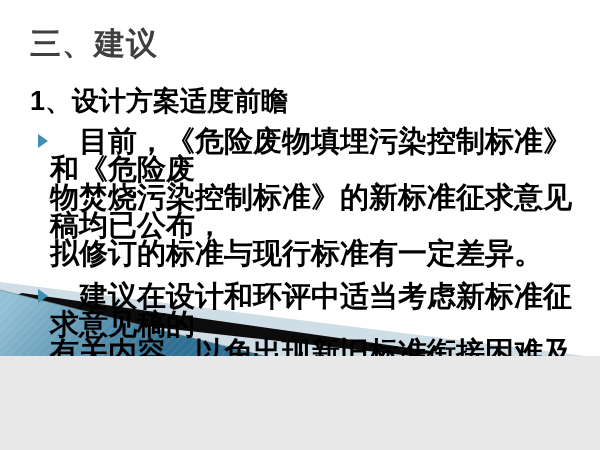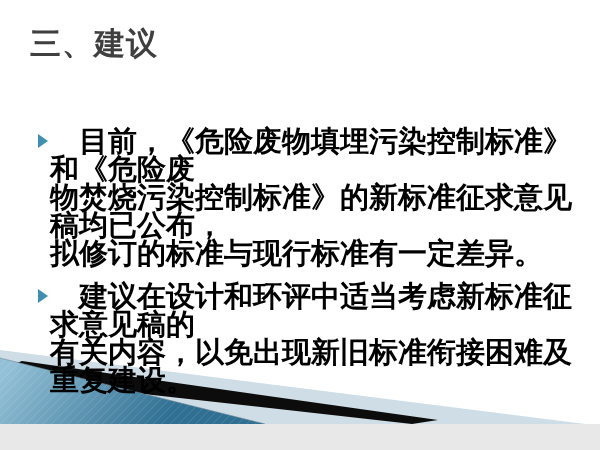--- a/index.html
+++ b/index.html
@@ -1,18 +1,18 @@
 <!DOCTYPE html>
 <html style="--title-gray: #3f3f3f; --bullet-accent: #3e8fb0; --wedge-teal-light: #93c0d6; --wedge-teal-dark: #2f6f92; --wedge-pale: #cfdde6; --band-black: #0c0c0c;"><head>
 <meta charset="utf-8">
 <style>
   html,body{margin:0;padding:0;background:#e8e8e8;}
   .slide{
     position:relative;
-    width:600px;height:424px;
+    width:600px;height:356px;
     background:#ffffff;
     overflow:hidden;
     font-family:"Liberation Sans","DejaVu Sans",sans-serif;
     text-decoration:underline;
   }
   .slide-title{
     position:absolute;top:24px;left:30px;margin:0;
     font-size:31px;line-height:40px;font-weight:600;
     color:var(--title-gray,#3f3f3f);letter-spacing:1px;
   }
@@ -70,20 +70,21 @@
       </pattern>
     </defs>
     <polygon class="wedge-pale" points="0,376 585,450 0,450"></polygon>
     <polygon class="band-black" points="22,387 438,446 412,450 0,404 0,395"></polygon>
     <polygon points="0,384 265,450 0,450" fill="url(#tealg)"></polygon>
     <polygon points="0,384 265,450 0,450" fill="url(#hatch)"></polygon>
     <line x1="0" y1="384" x2="265" y2="450" stroke="#6d8998" stroke-width="1" stroke-opacity="0.6"></line>
   </svg>
 
   <h1 class="slide-title">三、建议</h1>
+  <h2 class="slide-subtitle">1、设计方案适度前瞻</h2>
 
   <div class="bullets">
     <div class="bullet">
       <span class="bullet-marker"></span>
       <p class="bullet-text">　目前，《危险废物填埋污染控制标准》和《危险废
 物焚烧污染控制标准》的新标准征求意见稿均已公布，
 拟修订的标准与现行标准有一定差异。</p>
     </div>
     <div class="bullet">
       <span class="bullet-marker"></span>

